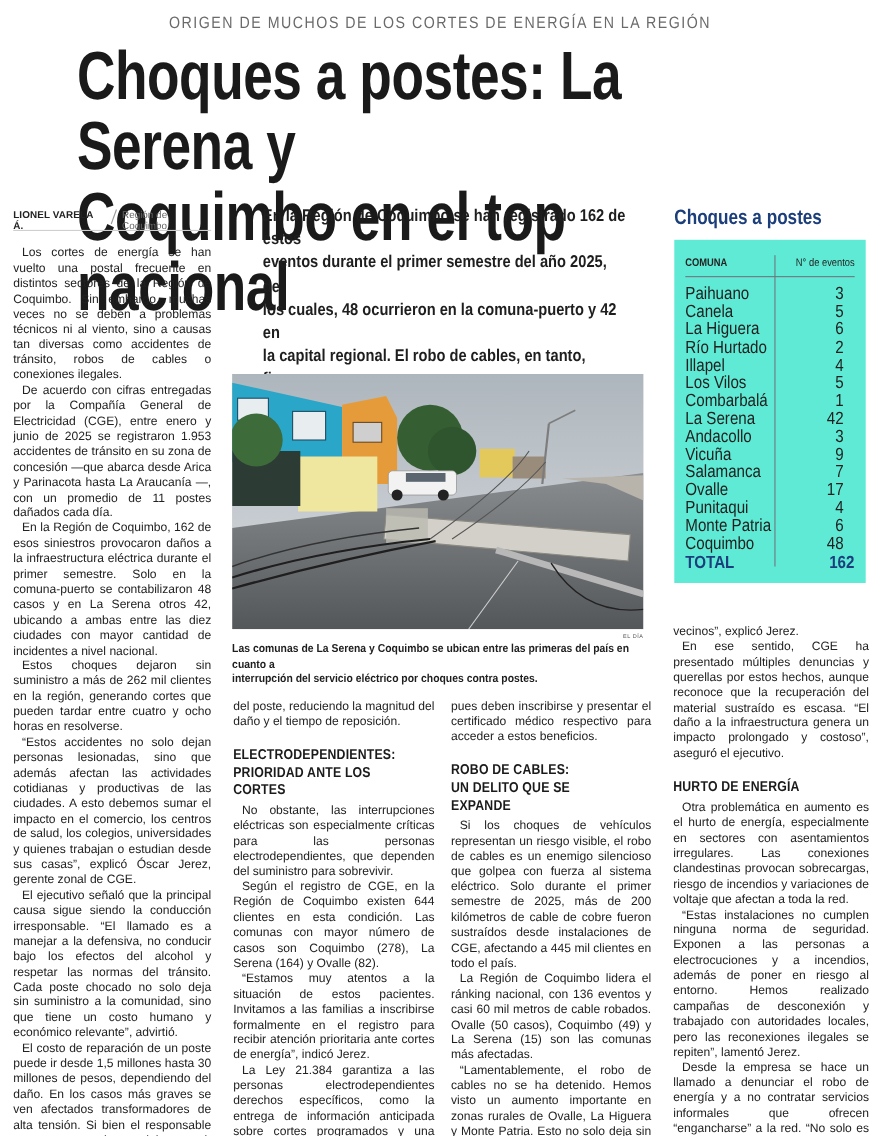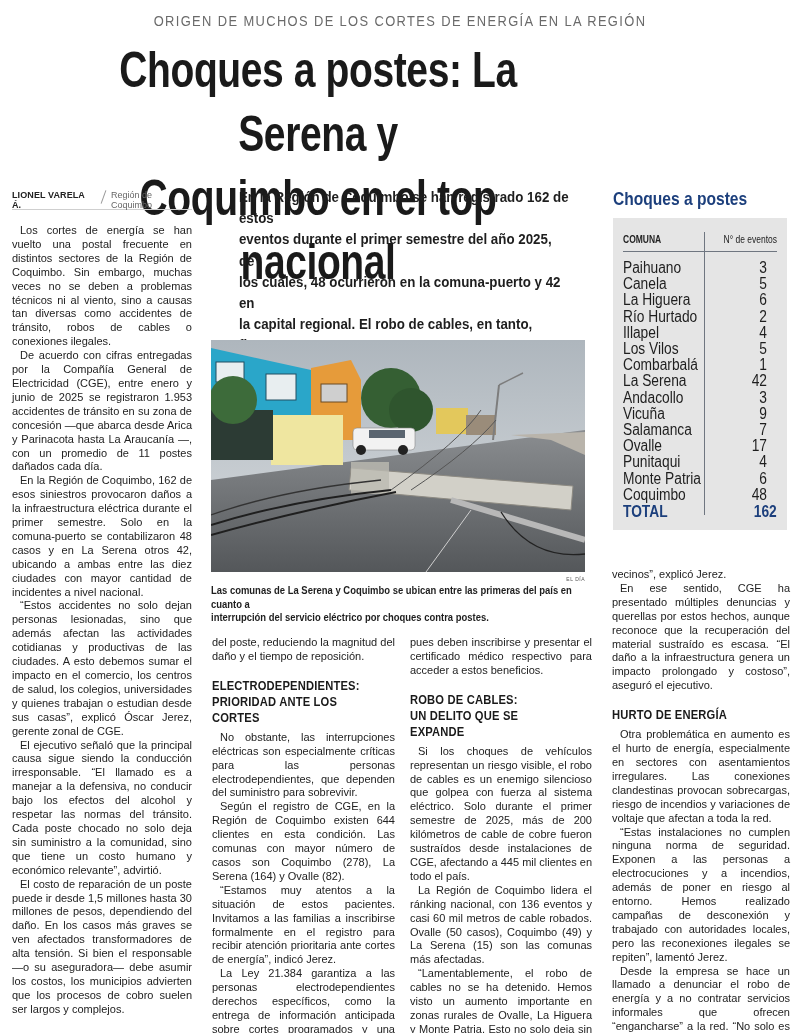--- a/index.html
+++ b/index.html
@@ -5,22 +5,22 @@
   * { box-sizing: border-box; margin: 0; padding: 0; }
   html, body { width: 800px; height: 1033px; background: #ffffff; overflow: hidden; }
   body { position: relative; font-family: "Liberation Sans", sans-serif; color: #1e1e1e; }
 
   .kicker {
     position: absolute; left: 0; top: 12px; width: 800px; text-align: center;
     font-family: "Liberation Sans", sans-serif; font-size: 15px; letter-spacing: 1.6px;
     color: #6a6a6a; transform: scaleX(0.86); transform-origin: center;
   }
   .headline {
-    position: absolute; left: 0; top: 38px; width: 636px; text-align: center;
-    font-family: "Liberation Sans", sans-serif; font-weight: bold; font-size: 50px;
+    position: absolute; left: 0; top: 38px; width: 636px; text-align: left;
+    font-family: "Liberation Sans", sans-serif; font-weight: bold; font-size: 62px;
     line-height: 64px; color: #1a1a1a; letter-spacing: -0.5px;
   }
   .headline span { display: block; transform: scaleX(0.78); transform-origin: center; }
 
   .byline {
     position: absolute; left: 12px; top: 190px; width: 180px; height: 20px;
     border-bottom: 1px solid #cfcfcf; font-size: 9px; display: flex; align-items: flex-start;
   }
   .byline .author { font-weight: bold; color: #222; letter-spacing: 0.1px; }
   .byline .slash { display: inline-block; width: 1px; height: 14px; background: #999;
@@ -52,21 +52,21 @@
   .photo svg { display: block; }
   .credit { position: absolute; left: 545px; top: 576px; width: 40px; text-align: right;
     font-size: 5px; letter-spacing: 0.5px; color: #555; }
   .caption { position: absolute; left: 211px; top: 584px; width: 380px;
     font-size: 10.5px; line-height: 13.5px; font-weight: bold; color: #1e1e1e; }
   .caption span { display: block; transform: scaleX(0.9); transform-origin: left; width: 420px; }
 
   .sidebar-title { position: absolute; left: 613px; top: 188px; font-size: 19px;
     font-weight: bold; color: #1c3f7c; transform: scaleX(0.82); transform-origin: left; white-space: nowrap; }
   .table-box { position: absolute; left: 613px; top: 218px; width: 174px; height: 312px;
-    background: #e5e5e5; }
+    background: #5eead4; }
   .table-head { position: absolute; left: 10px; top: 10px; width: 154px; height: 24px;
     border-bottom: 1px solid #6f7680; font-size: 10px; display: flex; align-items: center; }
   .th-comuna { width: 81px; font-weight: bold; transform: scaleX(0.85); transform-origin: left; color: #222; }
   .th-eventos { flex: 1; text-align: right; transform: scaleX(0.85); transform-origin: right; color: #222; }
   .table-divider { position: absolute; left: 91px; top: 14px; width: 1px; height: 283px; background: #6f7680; }
   .rows { position: absolute; left: 10px; top: 42px; width: 154px; }
   .row { height: 16.2px; display: flex; align-items: center; font-size: 16px; color: #1e1e1e; }
   .row .name { width: 100px; transform: scaleX(0.86); transform-origin: left; white-space: nowrap; }
   .row .val { width: 44px; text-align: right; transform: scaleX(0.86); transform-origin: right; }
   .row.total { color: #1c3f7c; font-weight: bold; margin-top: 1px; gap: 24px; }
@@ -83,20 +83,21 @@
 <div class="byline">
   <span class="author">LIONEL VARELA Á.</span>
   <span class="slash"></span>
   <span class="region">Región de Coquimbo</span>
 </div>
 
 <div class="col col1">
   <p>Los cortes de energía se han vuelto una postal frecuente en distintos sectores de la Región de Coquimbo. Sin embargo, muchas veces no se deben a problemas técnicos ni al viento, sino a causas tan diversas como accidentes de tránsito, robos de cables o conexiones ilegales.</p>
   <p>De acuerdo con cifras entregadas por la Compañía General de Electricidad (CGE), entre enero y junio de 2025 se registraron 1.953 accidentes de tránsito en su zona de concesión —que abarca desde Arica y Parinacota hasta La Araucanía —, con un promedio de 11 postes dañados cada día.</p>
   <p>En la Región de Coquimbo, 162 de esos siniestros provocaron daños a la infraestructura eléctrica durante el primer semestre. Solo en la comuna-puerto se contabilizaron 48 casos y en La Serena otros 42, ubicando a ambas entre las diez ciudades con mayor cantidad de incidentes a nivel nacional.</p>
+  <p>Estos choques dejaron sin suministro a más de 262 mil clientes en la región, generando cortes que pueden tardar entre cuatro y ocho horas en resolverse.</p>
   <p>“Estos accidentes no solo dejan personas lesionadas, sino que además afectan las actividades cotidianas y productivas de las ciudades. A esto debemos sumar el impacto en el comercio, los centros de salud, los colegios, universidades y quienes trabajan o estudian desde sus casas”, explicó Óscar Jerez, gerente zonal de CGE.</p>
   <p>El ejecutivo señaló que la principal causa sigue siendo la conducción irresponsable. “El llamado es a manejar a la defensiva, no conducir bajo los efectos del alcohol y respetar las normas del tránsito. Cada poste chocado no solo deja sin suministro a la comunidad, sino que tiene un costo humano y económico relevante”, advirtió.</p>
   <p>El costo de reparación de un poste puede ir desde 1,5 millones hasta 30 millones de pesos, dependiendo del daño. En los casos más graves se ven afectados transformadores de alta tensión. Si bien el responsable —o su aseguradora— debe asumir los costos, los municipios advierten que los procesos de cobro suelen ser largos y complejos.</p>
 
 </div>
 
 <div class="lead">
   <span>En la Región de Coquimbo se han registrado 162 de estos</span>
   <span>eventos durante el primer semestre del año 2025, de</span>
   <span>los cuales, 48 ocurrieron en la comuna-puerto y 42 en</span>

